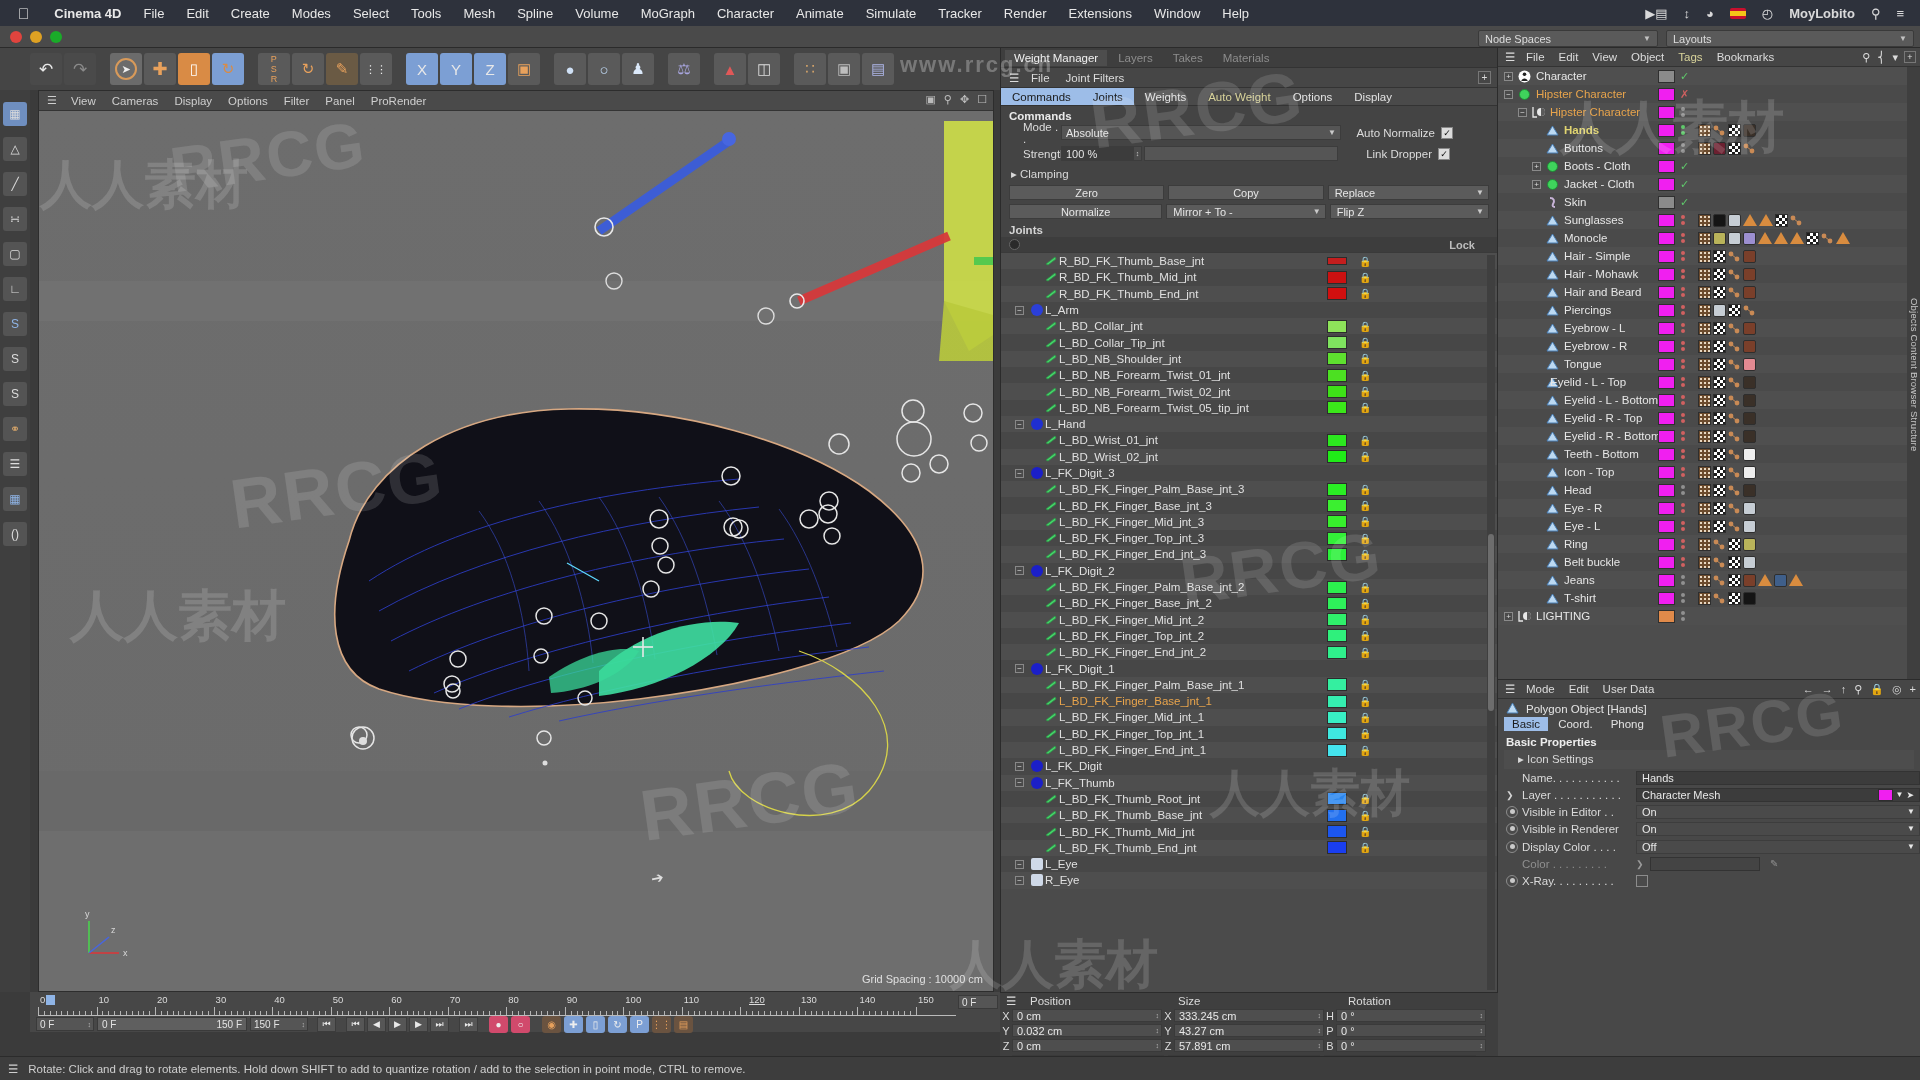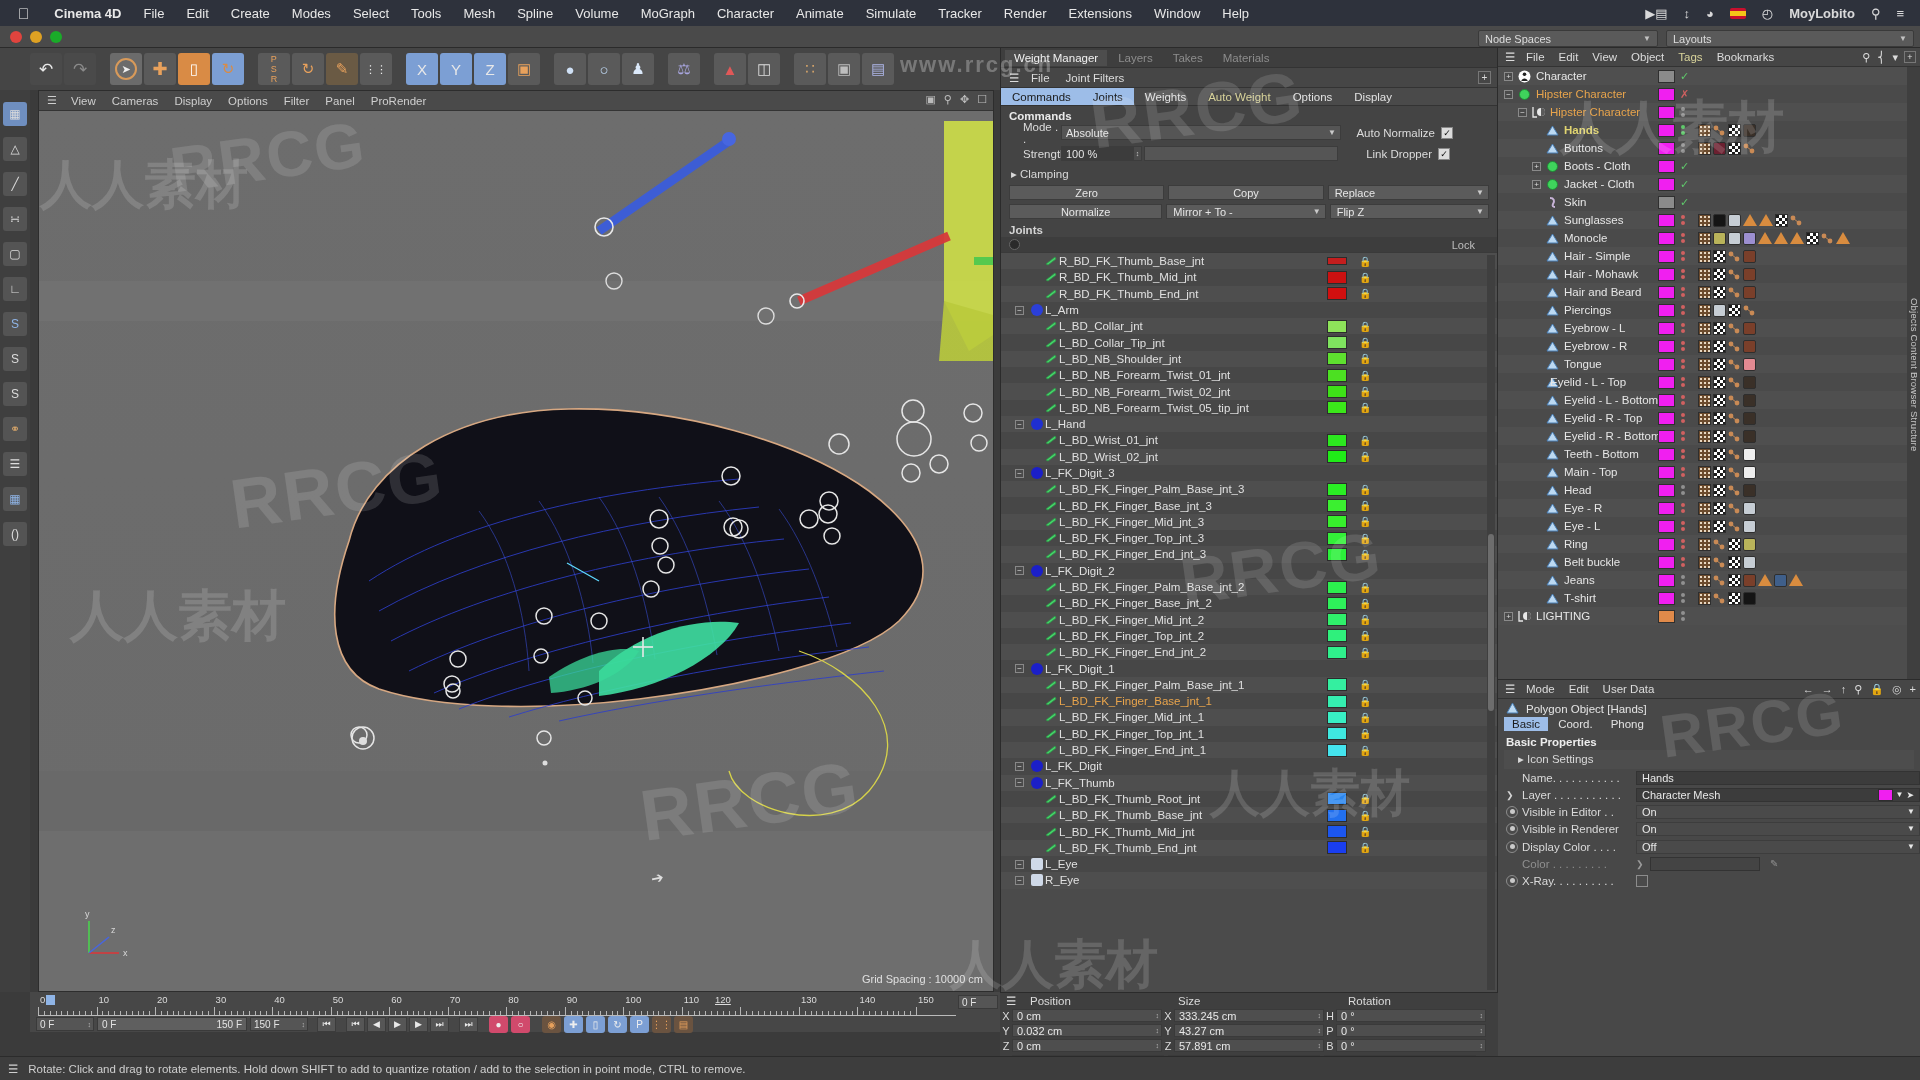--- a/index.html
+++ b/index.html
@@ -143,21 +143,21 @@
   .wbtn.dim { background:#4c4c4c; color:#9a9a9a; }
   .wbtn.drop { justify-content:flex-start; padding-left:6px; position:relative; }
   .wbtn.drop .caret { position:absolute; right:4px; }
 
   .joints-hdr { display:flex; align-items:center; padding:3px 8px 1px 8px;
                 font-weight:bold; font-size:11.5px; }
   .joints-bar { height:15px; background:#3d3d3d; display:flex; align-items:center;
                 padding:0 8px; font-size:11px; color:#bdbdbd; position:relative; }
   .joints-bar .dot { width:11px;height:11px;border-radius:50%;background:#2a2a2a;
                      border:1px solid #666; }
-  .joints-bar .lock { position:absolute; right:22px; }
+  .joints-bar .lock { position:absolute; right:22px;font-weight:bold; }
   .jlist { flex:1; overflow:hidden; background:#4b4b4b; position:relative;
            border-top:1px solid #3a3a3a; }
   .jrow { display:flex; align-items:center; height:16.3px; font-size:11.5px;
           position:relative; padding-left:30px; color:#e0e0e0; }
   .jrow:nth-child(odd) { background:#4e4e4e; }
   .jrow:nth-child(even) { background:#474747; }
   .jrow .tw { width:9px; height:9px; border:1px solid #888; background:#4a4a4a;
               font-size:8px; line-height:7px; text-align:center; color:#ddd;
               position:absolute; left:14px; }
   .jrow.grp { padding-left:44px; font-weight:normal; }
@@ -1427,21 +1427,21 @@
                 <circle cx="9" cy="9" r="2.4" fill="#c98a55"></circle>
                 <line x1="3" y1="4" x2="9" y2="9" stroke="#c98a55" stroke-width="1"></line>
               </svg></span>
             <span class="tg" style="background:#eeeeee;border-radius:2px"></span>
           </span>
         </div>
         <div class="orow">
           <span class="oico" style="left:48px"><svg width="13" height="13" viewBox="0 0 13 13">
               <polygon points="6.5,2 12,11 1,11" fill="#bcd9f2" stroke="#4a7fb5" stroke-width="1"></polygon>
             </svg></span>
-          <span class="oname" style="left:66px">Main - Top</span>
+          <span class="oname" style="left:66px">Icon - Top</span>
           <span class="olayer" style="background:#f01ff0"></span>
           <span class="odots">
             <i style="background:#d06060"></i>
             <i style="background:#d06060"></i>
           </span>
           <span class="otags">
             <span class="tg dots"></span>
             <span class="tg checker"></span>
             <span class="tg" style="border:none;background:transparent"><svg width="13" height="13" viewBox="0 0 13 13">
                 <circle cx="3" cy="4" r="2.4" fill="#c98a55"></circle>
@@ -1731,21 +1731,21 @@
         <span class="tk" style="left: 119.067px;">20</span>
         <span class="tk" style="left: 177.6px;">30</span>
         <span class="tk" style="left: 236.133px;">40</span>
         <span class="tk" style="left: 294.667px;">50</span>
         <span class="tk" style="left: 353.2px;">60</span>
         <span class="tk" style="left: 411.733px;">70</span>
         <span class="tk" style="left: 470.267px;">80</span>
         <span class="tk" style="left: 528.8px;">90</span>
         <span class="tk" style="left: 587.333px;">100</span>
         <span class="tk" style="left: 645.867px;">110</span>
-        <span class="tk" style="left: 677px; text-decoration: underline;">120</span>
+        <span class="tk" style="left: 711px; text-decoration: underline;">120</span>
         <span class="tk" style="left: 762.933px;">130</span>
         <span class="tk" style="left: 821.467px;">140</span>
         <span class="tk" style="left: 880px;">150</span>
         <span class="tick mj" style="left: 0px;"></span>
         <span class="tick" style="left: 5.85333px;"></span>
         <span class="tick" style="left: 11.7067px;"></span>
         <span class="tick" style="left: 17.56px;"></span>
         <span class="tick" style="left: 23.4133px;"></span>
         <span class="tick" style="left: 29.2667px;"></span>
         <span class="tick" style="left: 35.12px;"></span>

